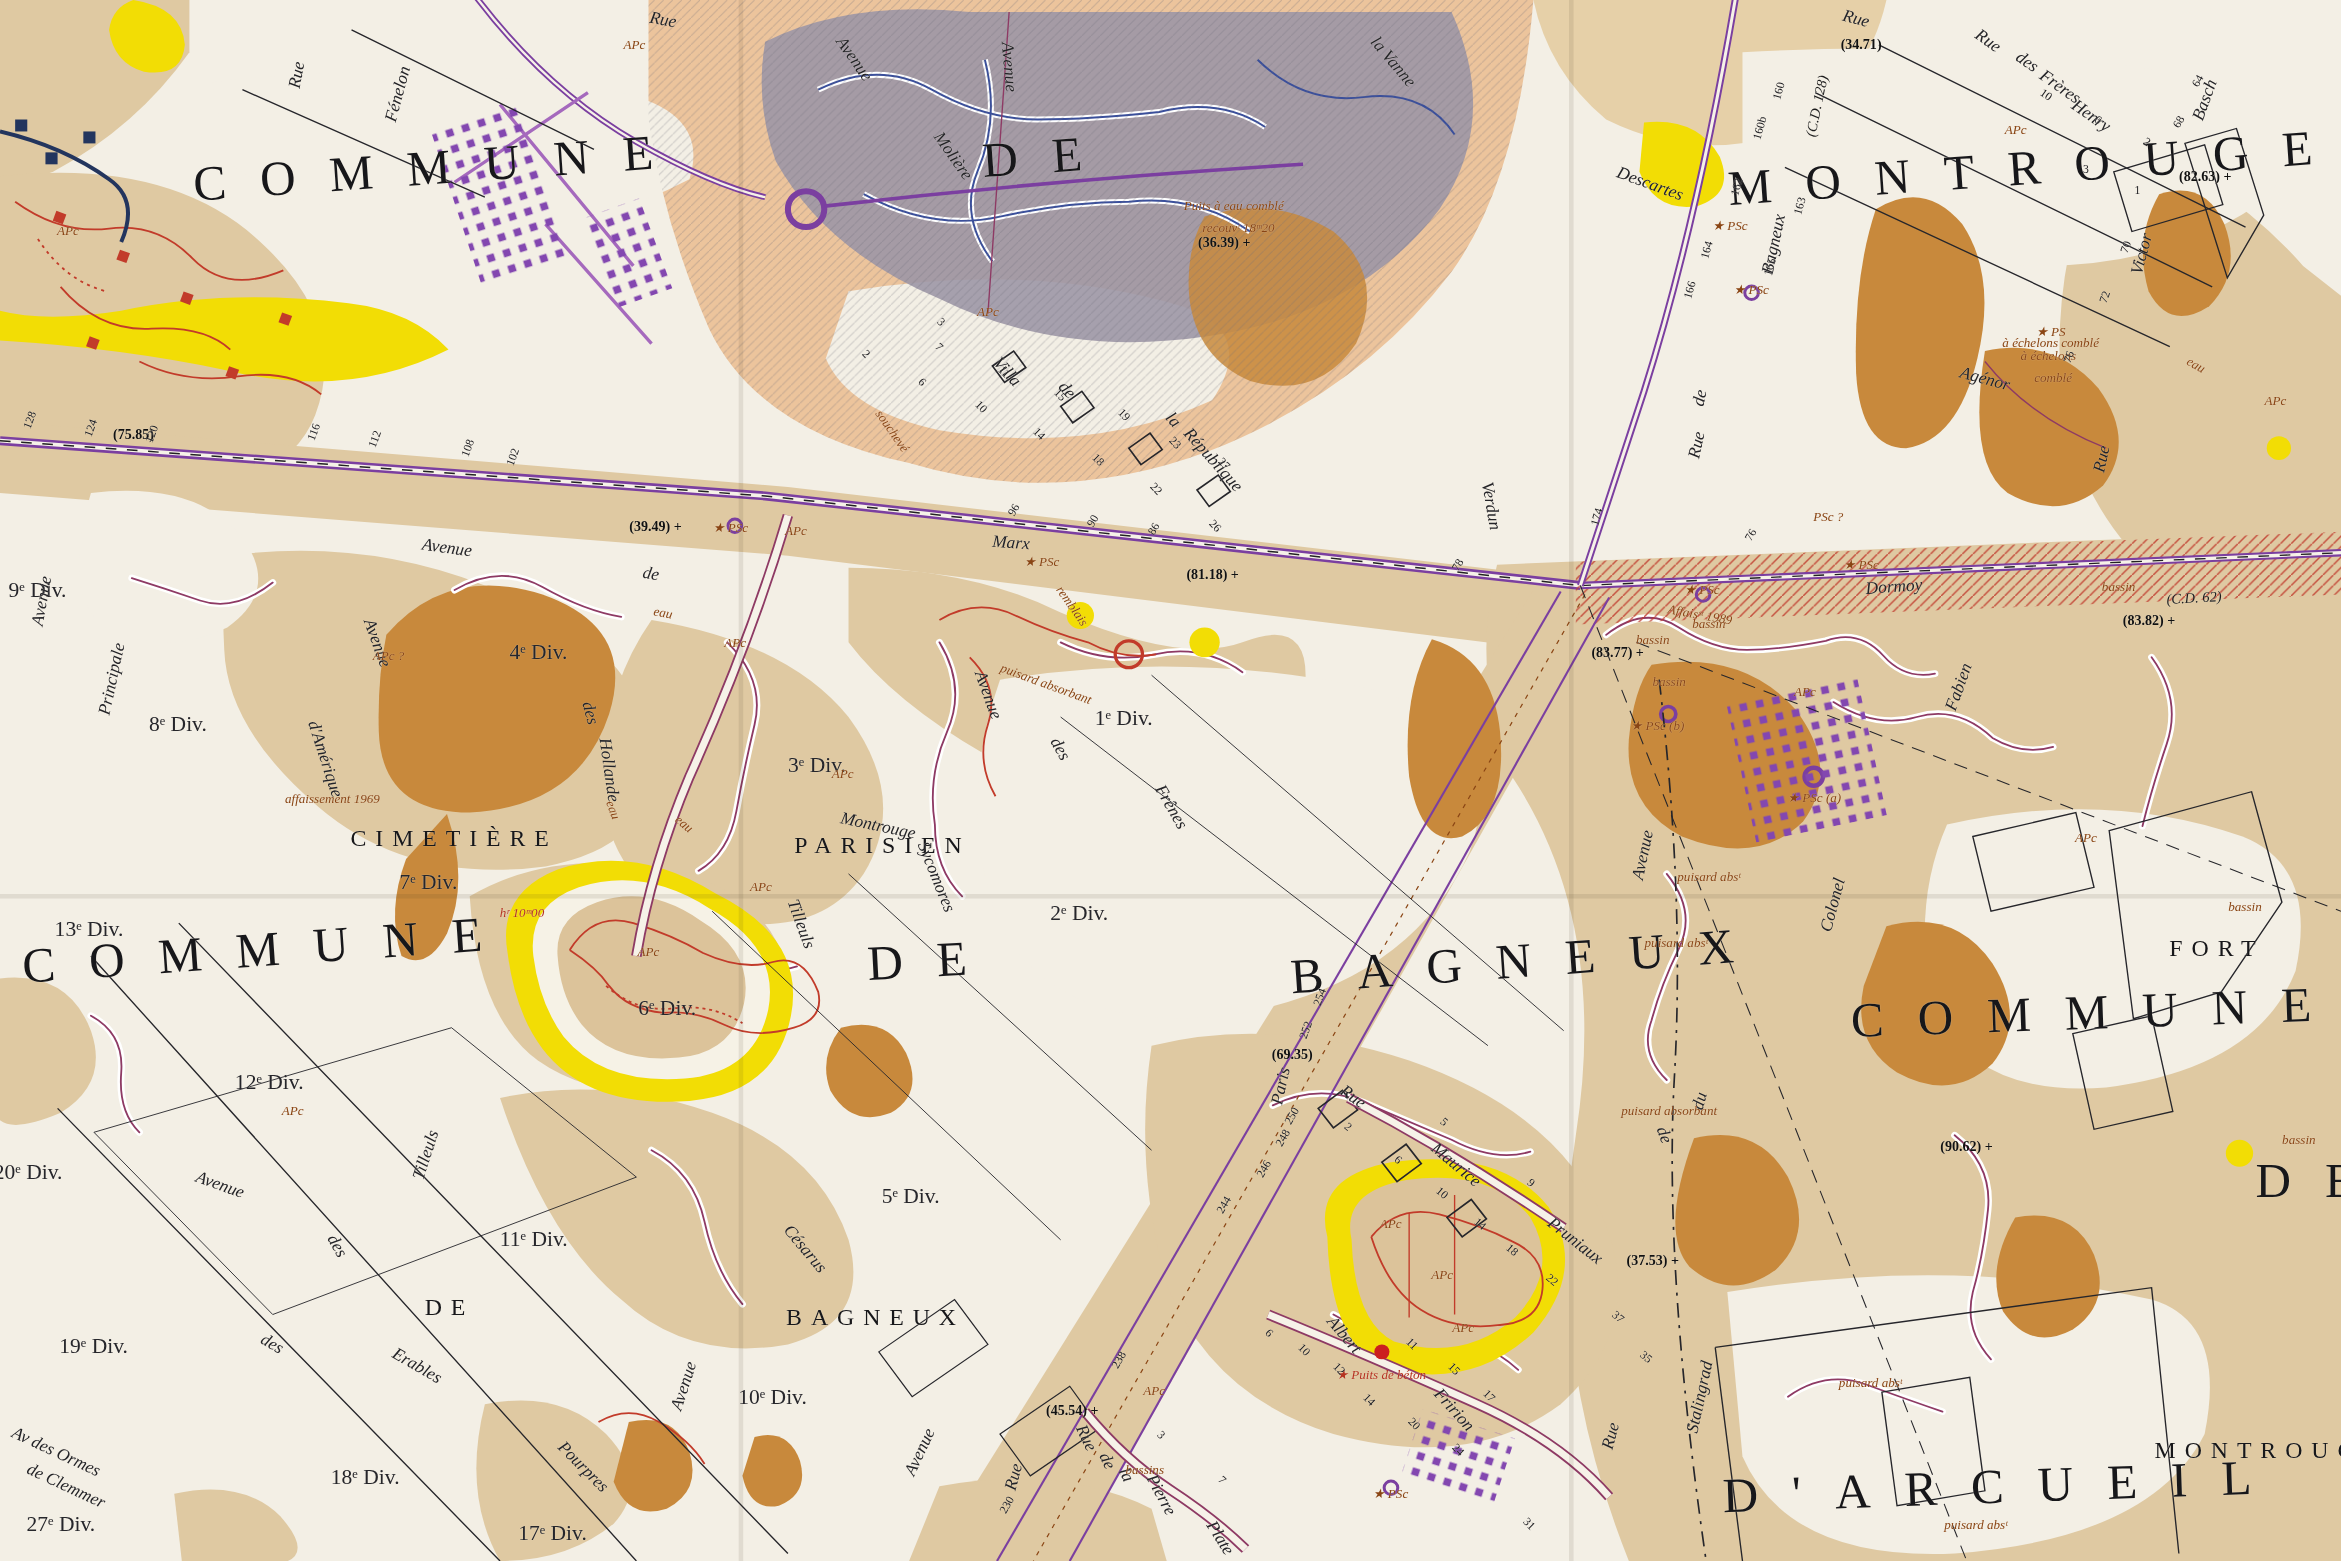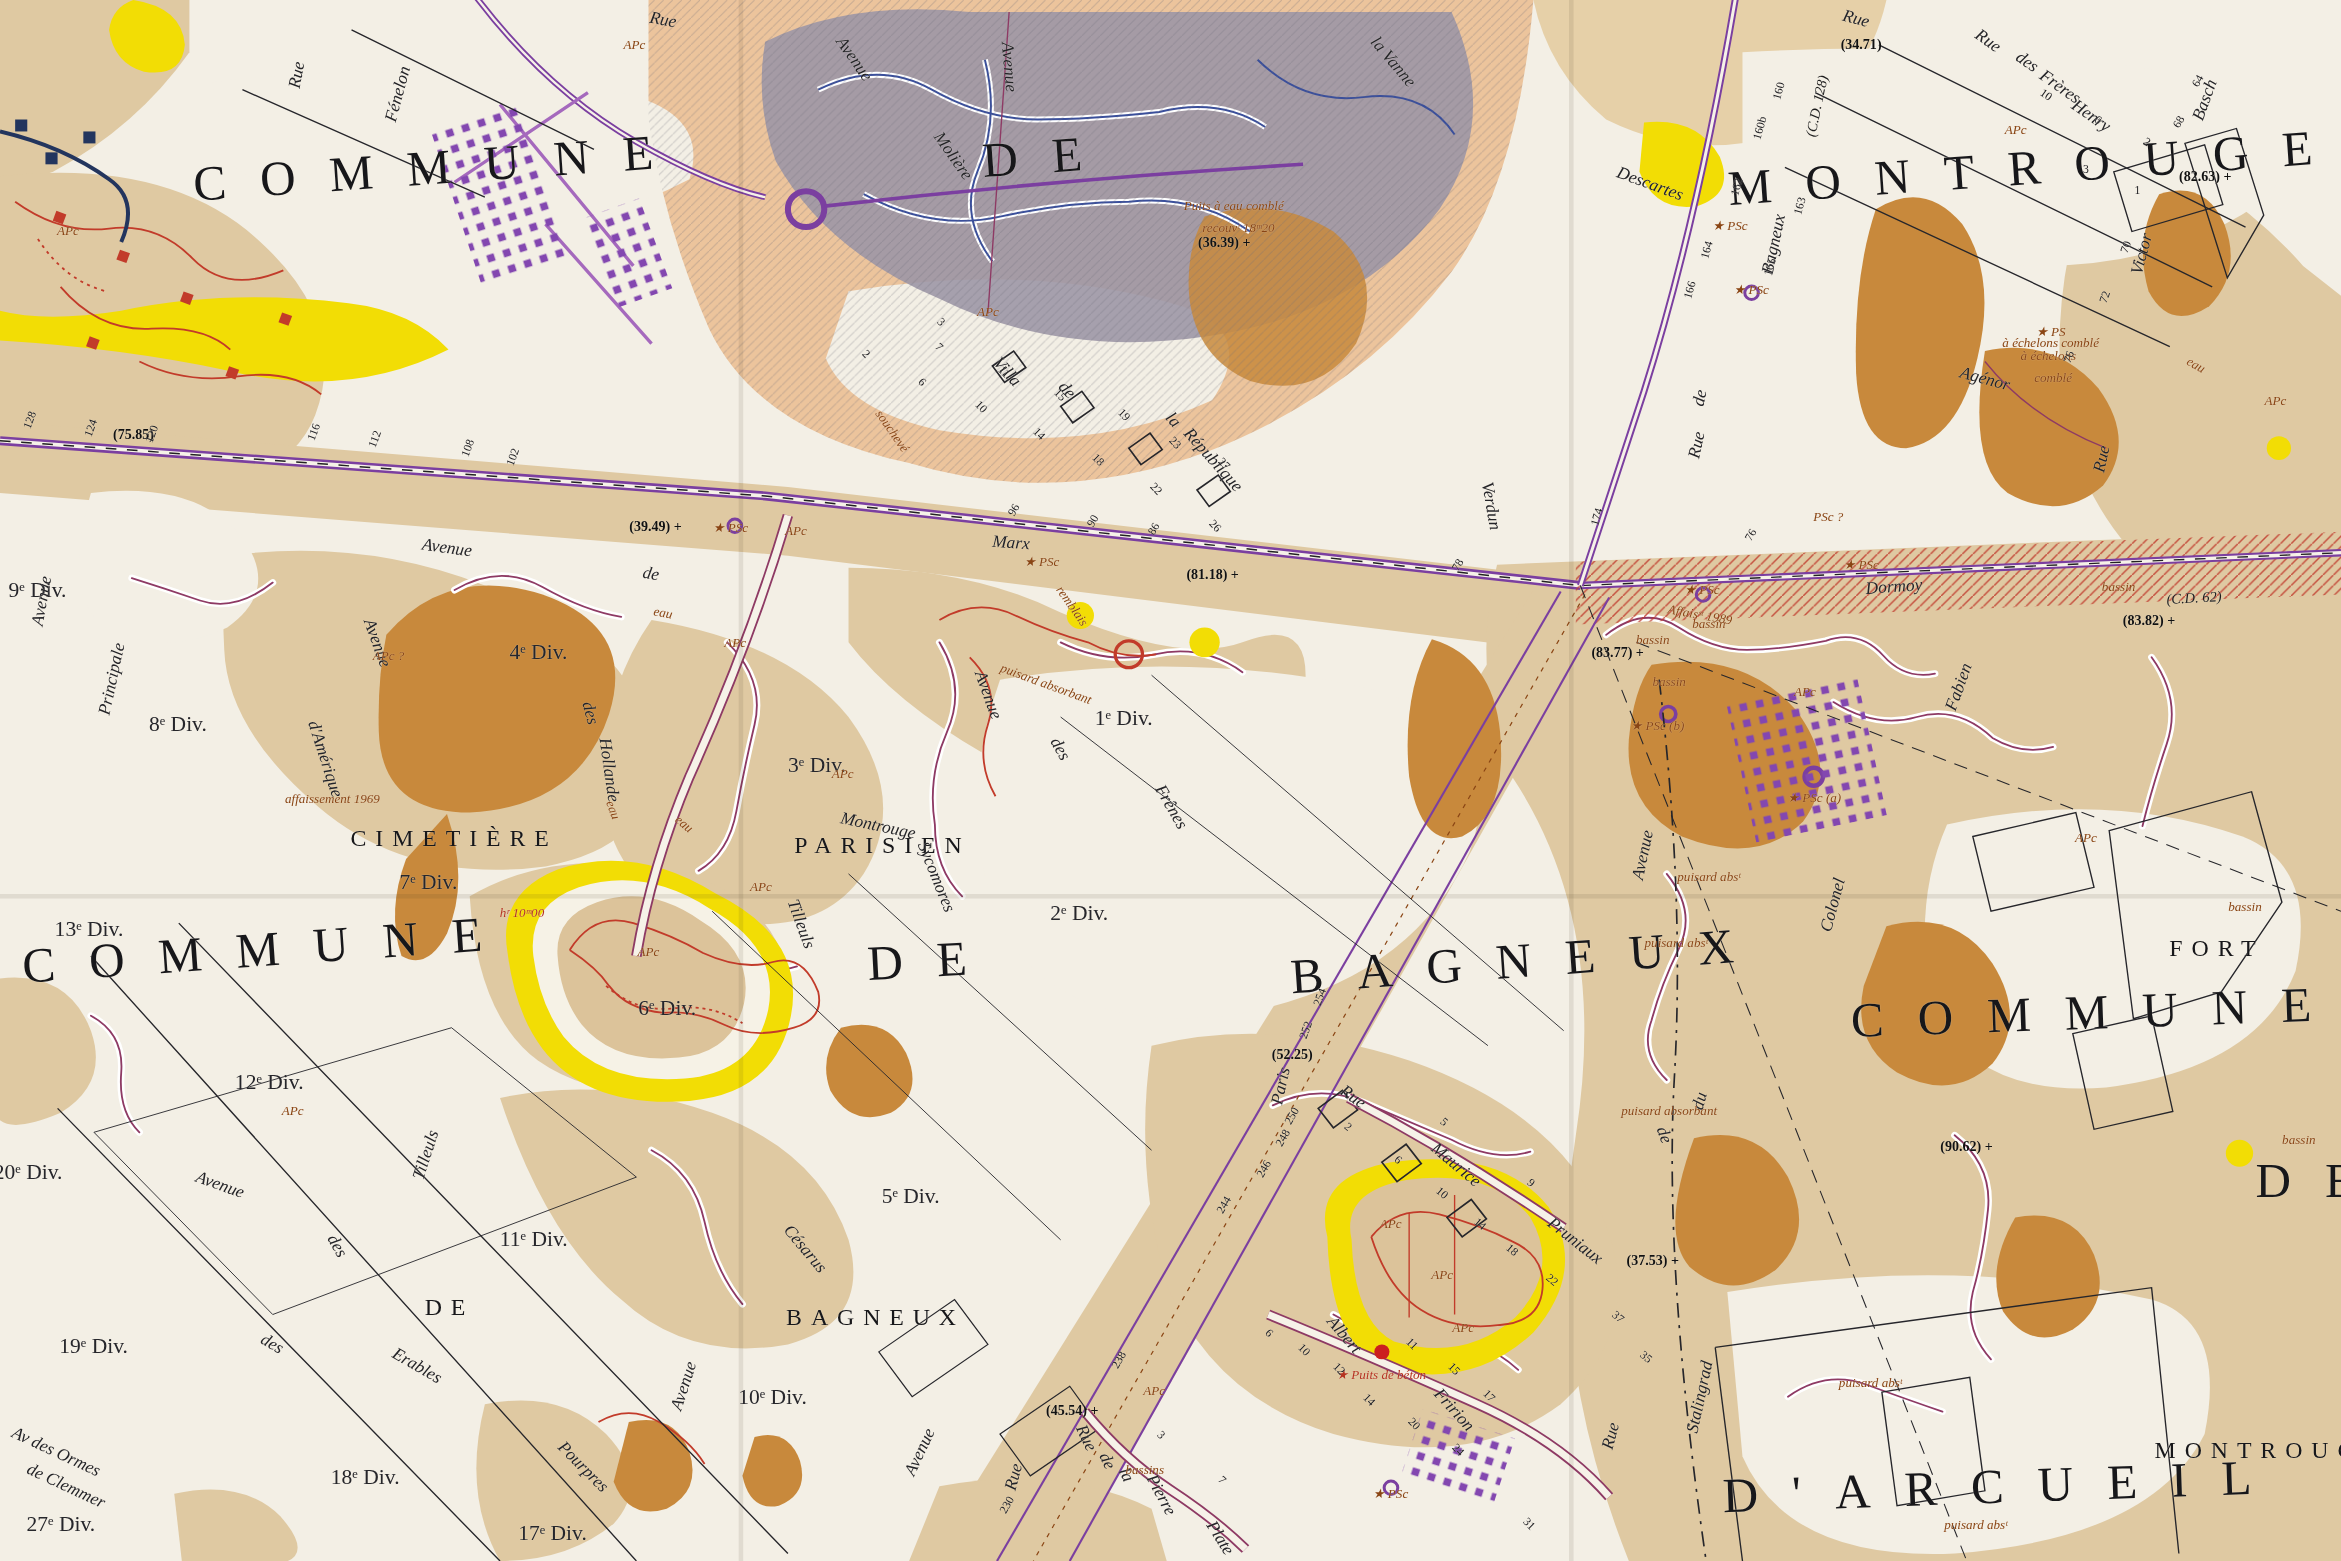--- a/index.html
+++ b/index.html
@@ -376,21 +376,21 @@
       <span class="lb street" style="left: 72.6%; top: 89.5%; --r: -78deg;">Stalingrad</span>
       <span class="lb street" style="left: 68.8%; top: 92%; --r: -75deg;">Rue</span>
       <span class="lb spot" style="left: 5.7%; top: 27.8%; --r: 0deg;">(75.85)</span>
       <span class="lb spot" style="left: 28%; top: 33.7%; --r: 0deg;">(39.49) +</span>
       <span class="lb spot" style="left: 52.3%; top: 15.5%; --r: 0deg;">(36.39) +</span>
       <span class="lb spot" style="left: 51.8%; top: 36.8%; --r: 0deg;">(81.18) +</span>
       <span class="lb spot" style="left: 94.2%; top: 11.3%; --r: 0deg;">(82.63) +</span>
       <span class="lb spot" style="left: 79.5%; top: 2.8%; --r: 0deg;">(34.71)</span>
       <span class="lb spot" style="left: 69.1%; top: 41.8%; --r: 0deg;">(83.77) +</span>
       <span class="lb spot" style="left: 91.8%; top: 39.7%; --r: 0deg;">(83.82) +</span>
-      <span class="lb spot" style="left: 55.2%; top: 67.5%; --r: 0deg;">(52.25)</span>
+      <span class="lb spot" style="left: 55.2%; top: 67.5%; --r: 0deg;">(69.35)</span>
       <span class="lb spot" style="left: 70.6%; top: 80.7%; --r: 0deg;">(37.53) +</span>
       <span class="lb spot" style="left: 84%; top: 73.4%; --r: 0deg;">(90.62) +</span>
       <span class="lb spot" style="left: 45.8%; top: 90.3%; --r: 0deg;">(45.54) +</span>
       <span class="lb cd" style="left: 93.7%; top: 38.3%; --r: -3deg;">(C.D. 62)</span>
       <span class="lb note" style="left: 2.9%; top: 14.8%; --r: 0deg;">APc</span>
       <span class="lb note" style="left: 27.1%; top: 2.9%; --r: 0deg;">APc</span>
       <span class="lb note" style="left: 42.2%; top: 20%; --r: 0deg;">APc</span>
       <span class="lb note" style="left: 86.1%; top: 8.3%; --r: 0deg;">APc</span>
       <span class="lb note" style="left: 97.2%; top: 25.7%; --r: 0deg;">APc</span>
       <span class="lb note" style="left: 34%; top: 34%; --r: 0deg;">APc</span>

